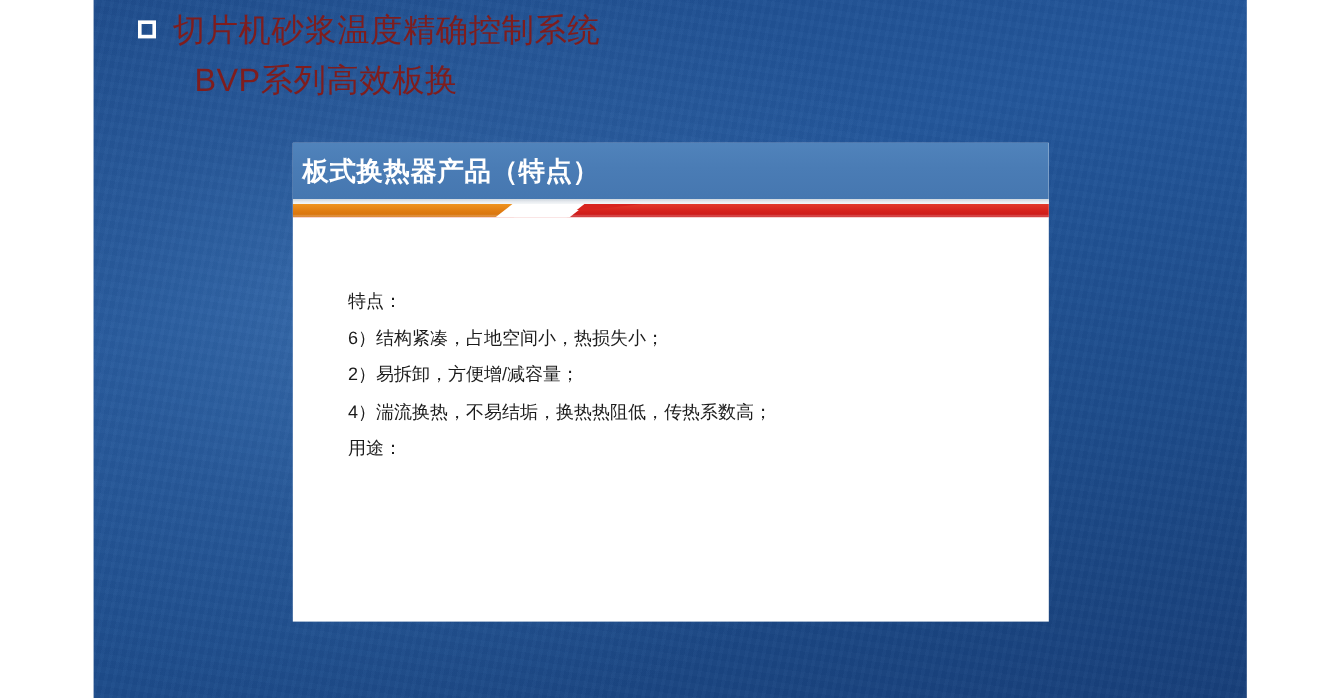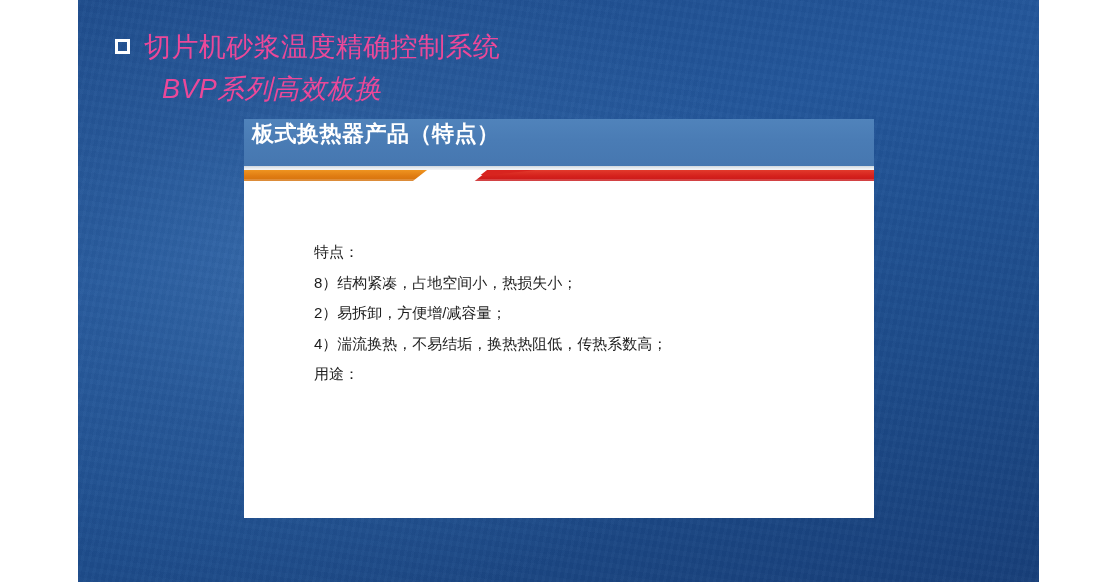--- a/index.html
+++ b/index.html
@@ -38,63 +38,63 @@
     background:
       repeating-linear-gradient(102deg, rgba(255,255,255,0.016) 0 3px, rgba(0,0,0,0.014) 3px 7px),
       repeating-linear-gradient(8deg,  rgba(255,255,255,0.012) 0 5px, rgba(0,0,0,0.010) 5px 11px);
     pointer-events: none;
   }
 
   
   #heading {
     position: absolute;
     left: 115px;
-    top: 26px;
+    top: 4px;
     width: 780px;
-    color: #ec4899;
+    color: #7f1d1d;
     z-index: 5;
   }
   .head-line {
     display: flex;
     align-items: flex-start;
     font-size: 27px;
     line-height: 42px;
     letter-spacing: 0.4px;
     white-space: nowrap;
   }
   .bullet-box {
     flex: 0 0 auto;
     width: 15px;
     height: 15px;
     border: 3px solid #ffffff;
     box-sizing: border-box;
     margin-top: 13px;
     margin-right: 14px;
   }
-  .head-line.second { padding-left: 47px; font-style: italic; }
+  .head-line.second { padding-left: 47px; }
 
   
   #card {
     position: absolute;
     left: 244px;
     top: 119px;
     width: 630px;
     height: 399px;
     background: #ffffff;
     z-index: 6;
     overflow: hidden;
   }
 
   
   #card-header {
     position: relative;
     height: 47px;
     background: linear-gradient(180deg, #5083bb 0%, #4a7cb5 45%, #4677b0 100%);
     display: flex;
-    align-items: flex-start;
+    align-items: center;
   }
   #card-title {
     color: #ffffff;
     font-size: 22px;
     font-weight: bold;
     letter-spacing: 0.5px;
     margin-left: 8px;
     white-space: nowrap;
   }
 
@@ -154,21 +154,21 @@
   #body-text {
     position: absolute;
     left: 46px;
     top: 56px;
     width: 575px;
     color: #1b1b1b;
     font-size: 15px;
     line-height: 30.5px;
     white-space: nowrap;
   }
-  #body-text .ln { display: block; margin-left: 24px; }
+  #body-text .ln { display: block; }
 </style>
 </head>
 <body>
 
 <div id="slide">
 
   <div id="bg"></div>
 
   <div id="heading">
     <div class="head-line">
@@ -192,21 +192,21 @@
       <div id="stripe-orange"></div>
       <div id="stripe-red"></div>
       <div id="stripe-slash"></div>
       <div id="stripe-slash2"></div>
       <div id="stripe-bottom-shade"></div>
     </div>
 
     <div id="card-body">
       <div id="body-text">
         <span class="ln">特点：</span>
-        <span class="ln">8）结构紧凑，占地空间小，热损失小；</span>
+        <span class="ln">6）结构紧凑，占地空间小，热损失小；</span>
         <span class="ln">2）易拆卸，方便增/减容量；</span>
         <span class="ln">4）湍流换热，不易结垢，换热热阻低，传热系数高；</span>
         <span class="ln">用途：</span>
       </div>
     </div>
 
   </div>
 </div>
 
 </body></html>

